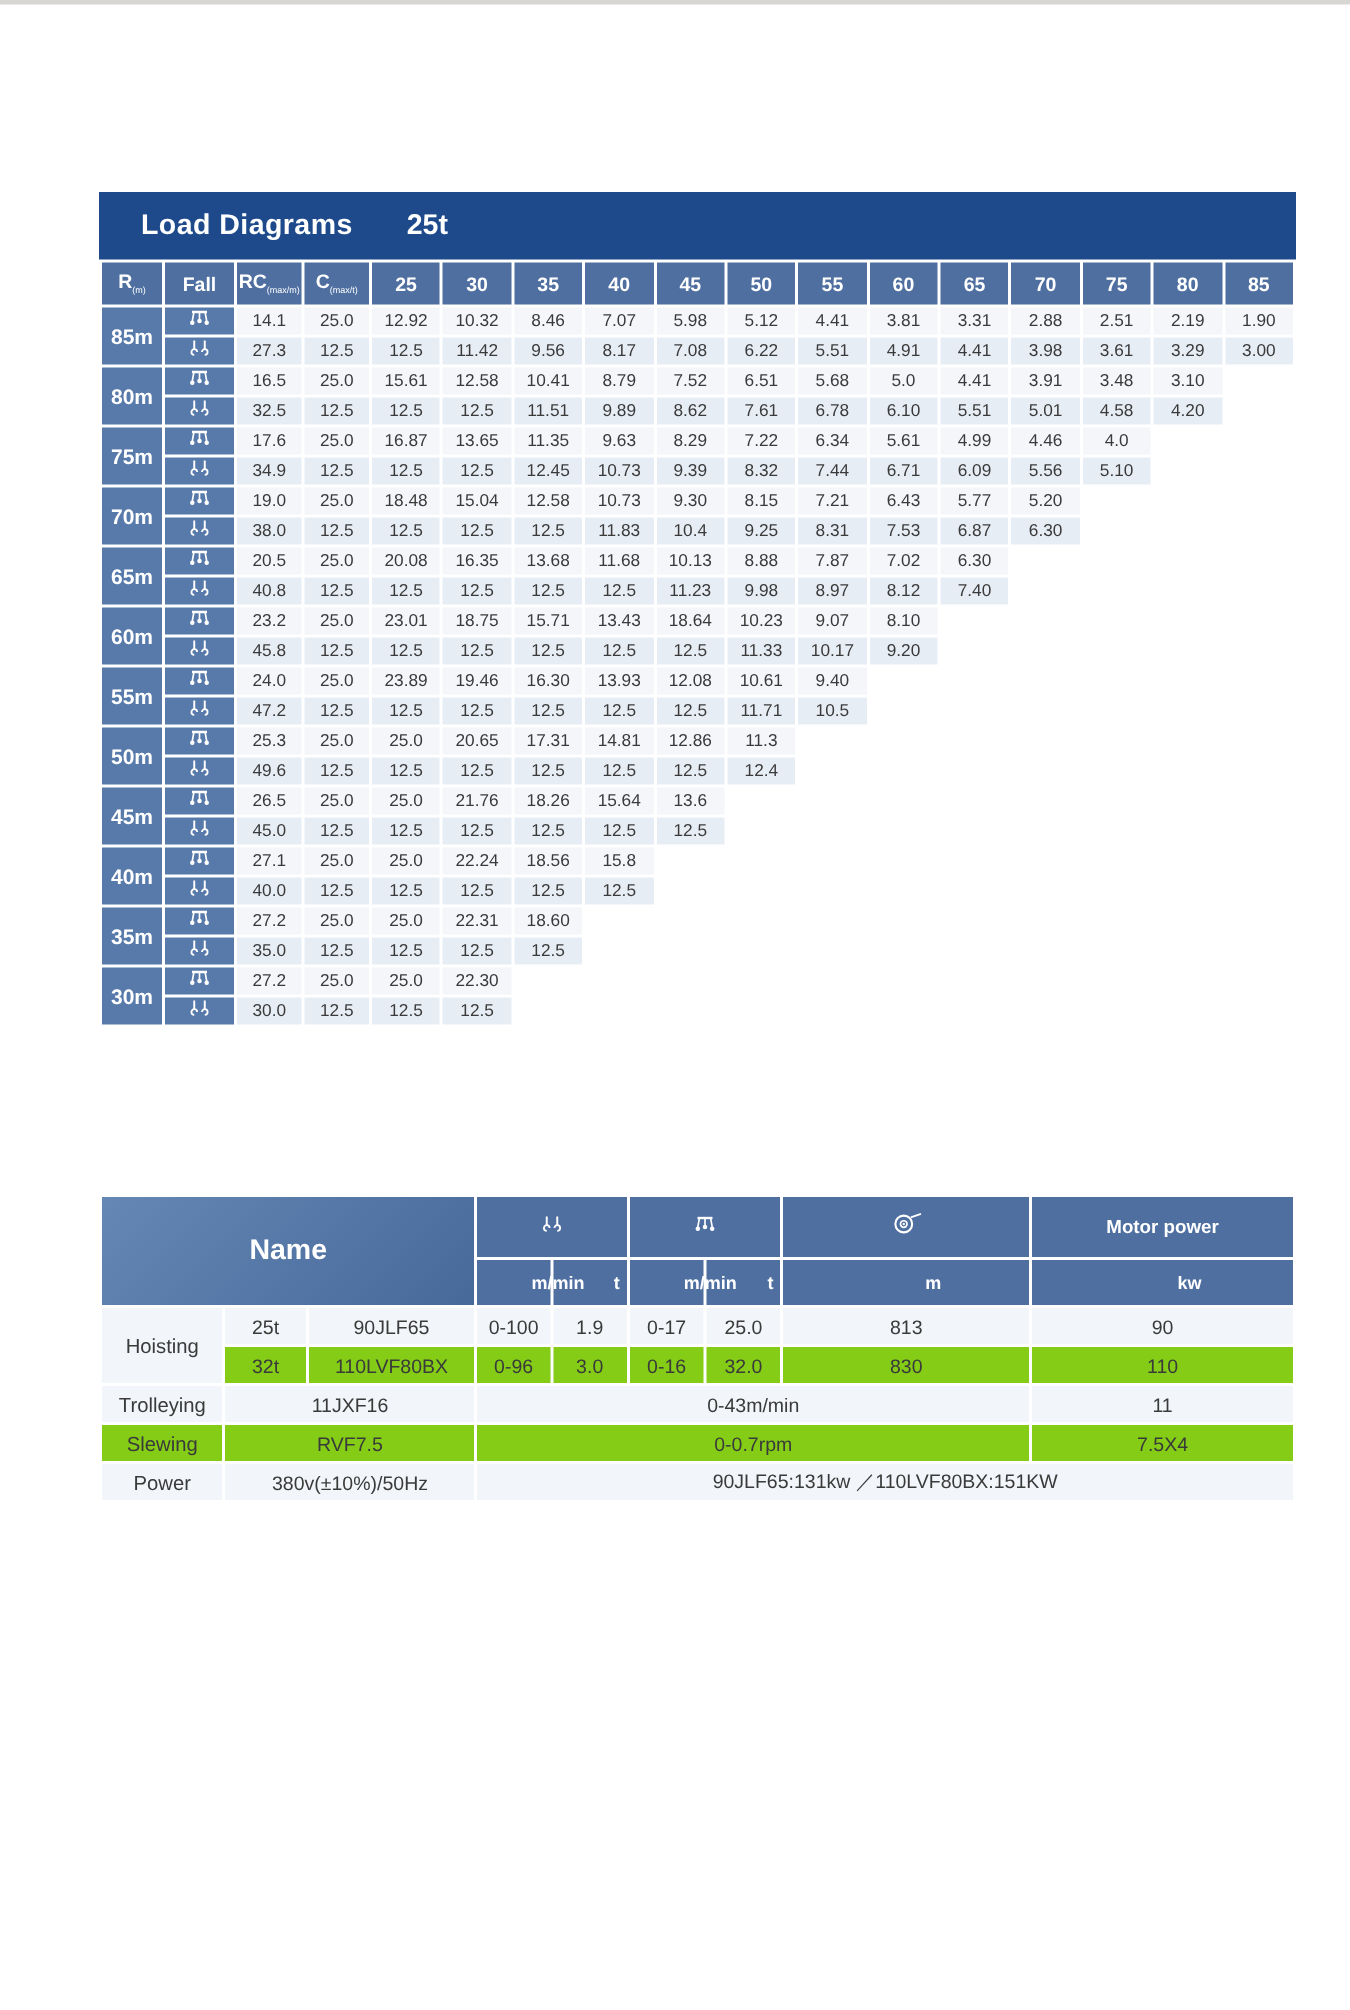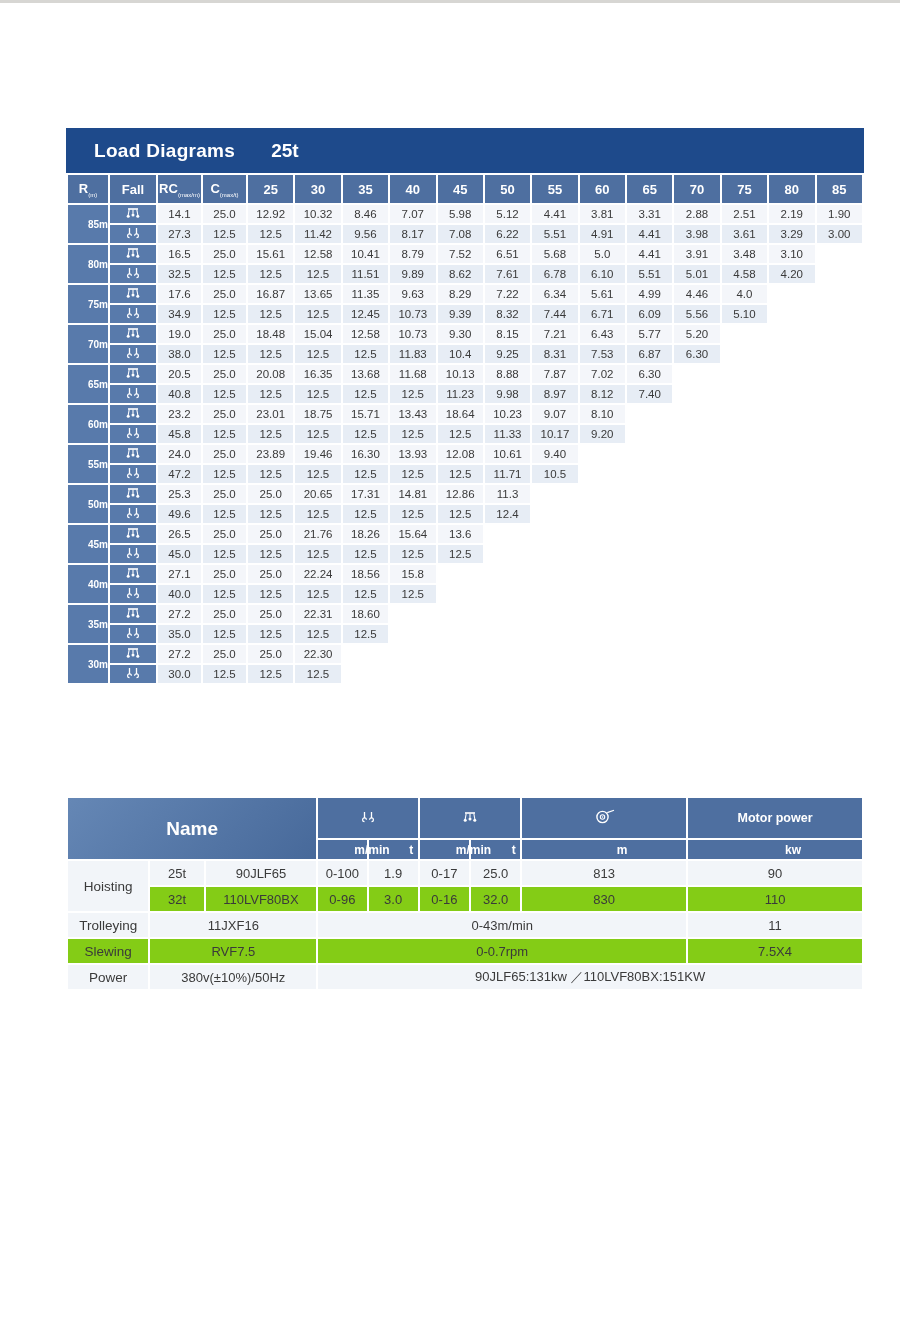--- a/index.html
+++ b/index.html
@@ -23,36 +23,36 @@
   table { border-collapse:separate; border-spacing:2px; table-layout:fixed; width:100%; }
 
   
   #load-table th {
     background:#4e6fa0; color:#ffffff; font-size:13px; font-weight:bold;
     height:28px; text-align:center; padding:0; font-family:"Liberation Sans",sans-serif;
   }
   #load-table .sub { font-size:6px; font-weight:normal; vertical-align:sub; }
   #load-table td { padding:0; text-align:center; }
   #load-table td.lab {
-    background:#587aab; color:#ffffff; font-weight:bold; font-size:10px;text-align:right;
+    background:#587aab; color:#ffffff; font-weight:bold; font-size:14px;
   }
   #load-table td.fall { background:#587aab; height:17px; }
   #load-table td.v1 { background:#f4f6fa; color:#3a3a3a; font-size:11.5px; height:17px; }
   #load-table td.v2 { background:#e7edf5; color:#3a3a3a; font-size:11.5px; height:17px; }
 
   
   #mech-table th, #mech-table td { padding:0; text-align:center; }
   #mech-table th {
     background:#4e6fa0; color:#ffffff; font-weight:bold; font-family:"Liberation Sans",sans-serif;
   }
   #mech-table th.name-h {
     background:linear-gradient(135deg,#6587b5 0%, #47699a 100%); font-size:19px;
   }
   #mech-table th.icon-h { height:40px; }
-  #mech-table th.unit-h { height:19px; font-size:12px;padding-left:36px; }
+  #mech-table th.unit-h { height:30px; font-size:12px;padding-left:36px; }
   #mech-table th.motor-h { font-size:12.5px; }
   #mech-table td { color:#3a3a3a; font-size:13px; height:24px; }
   #mech-table tr.m1 td { background:#f2f5f9; }
   #mech-table tr.m2 td { background:#84cc16; }
   #mech-table td.mlab { font-size:13.5px; }
   .icon-wrap { display:inline-block; line-height:0; }
 </style>
 </head>
 <body>
 

